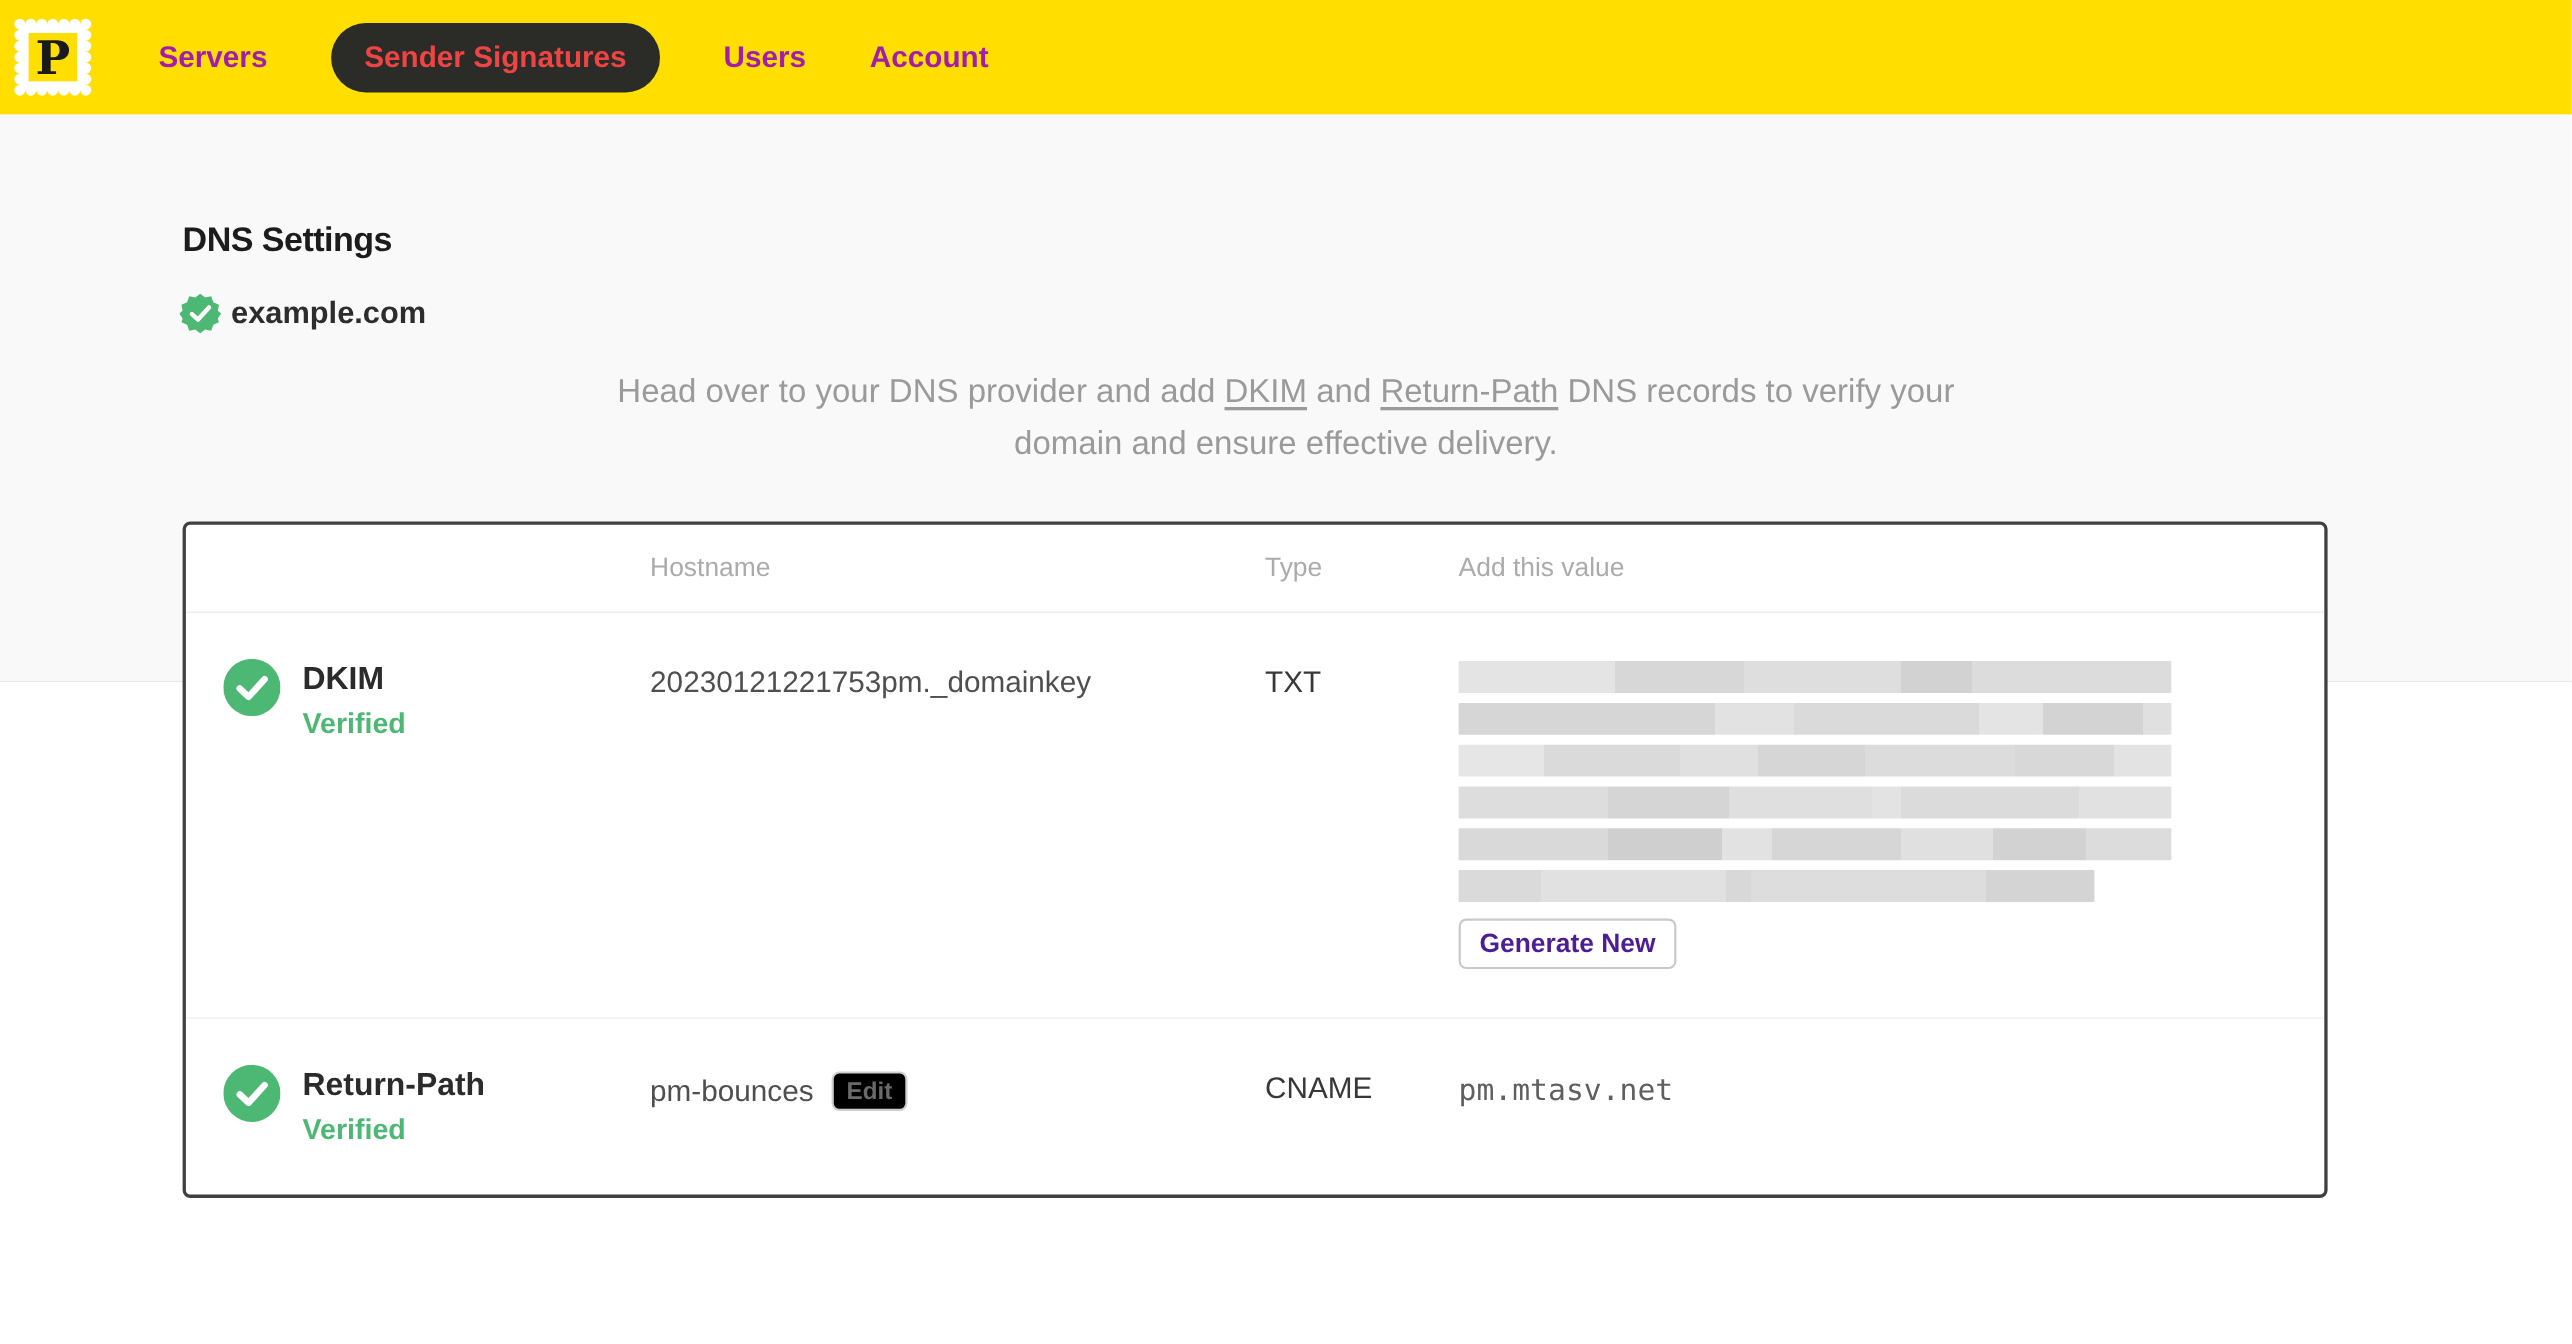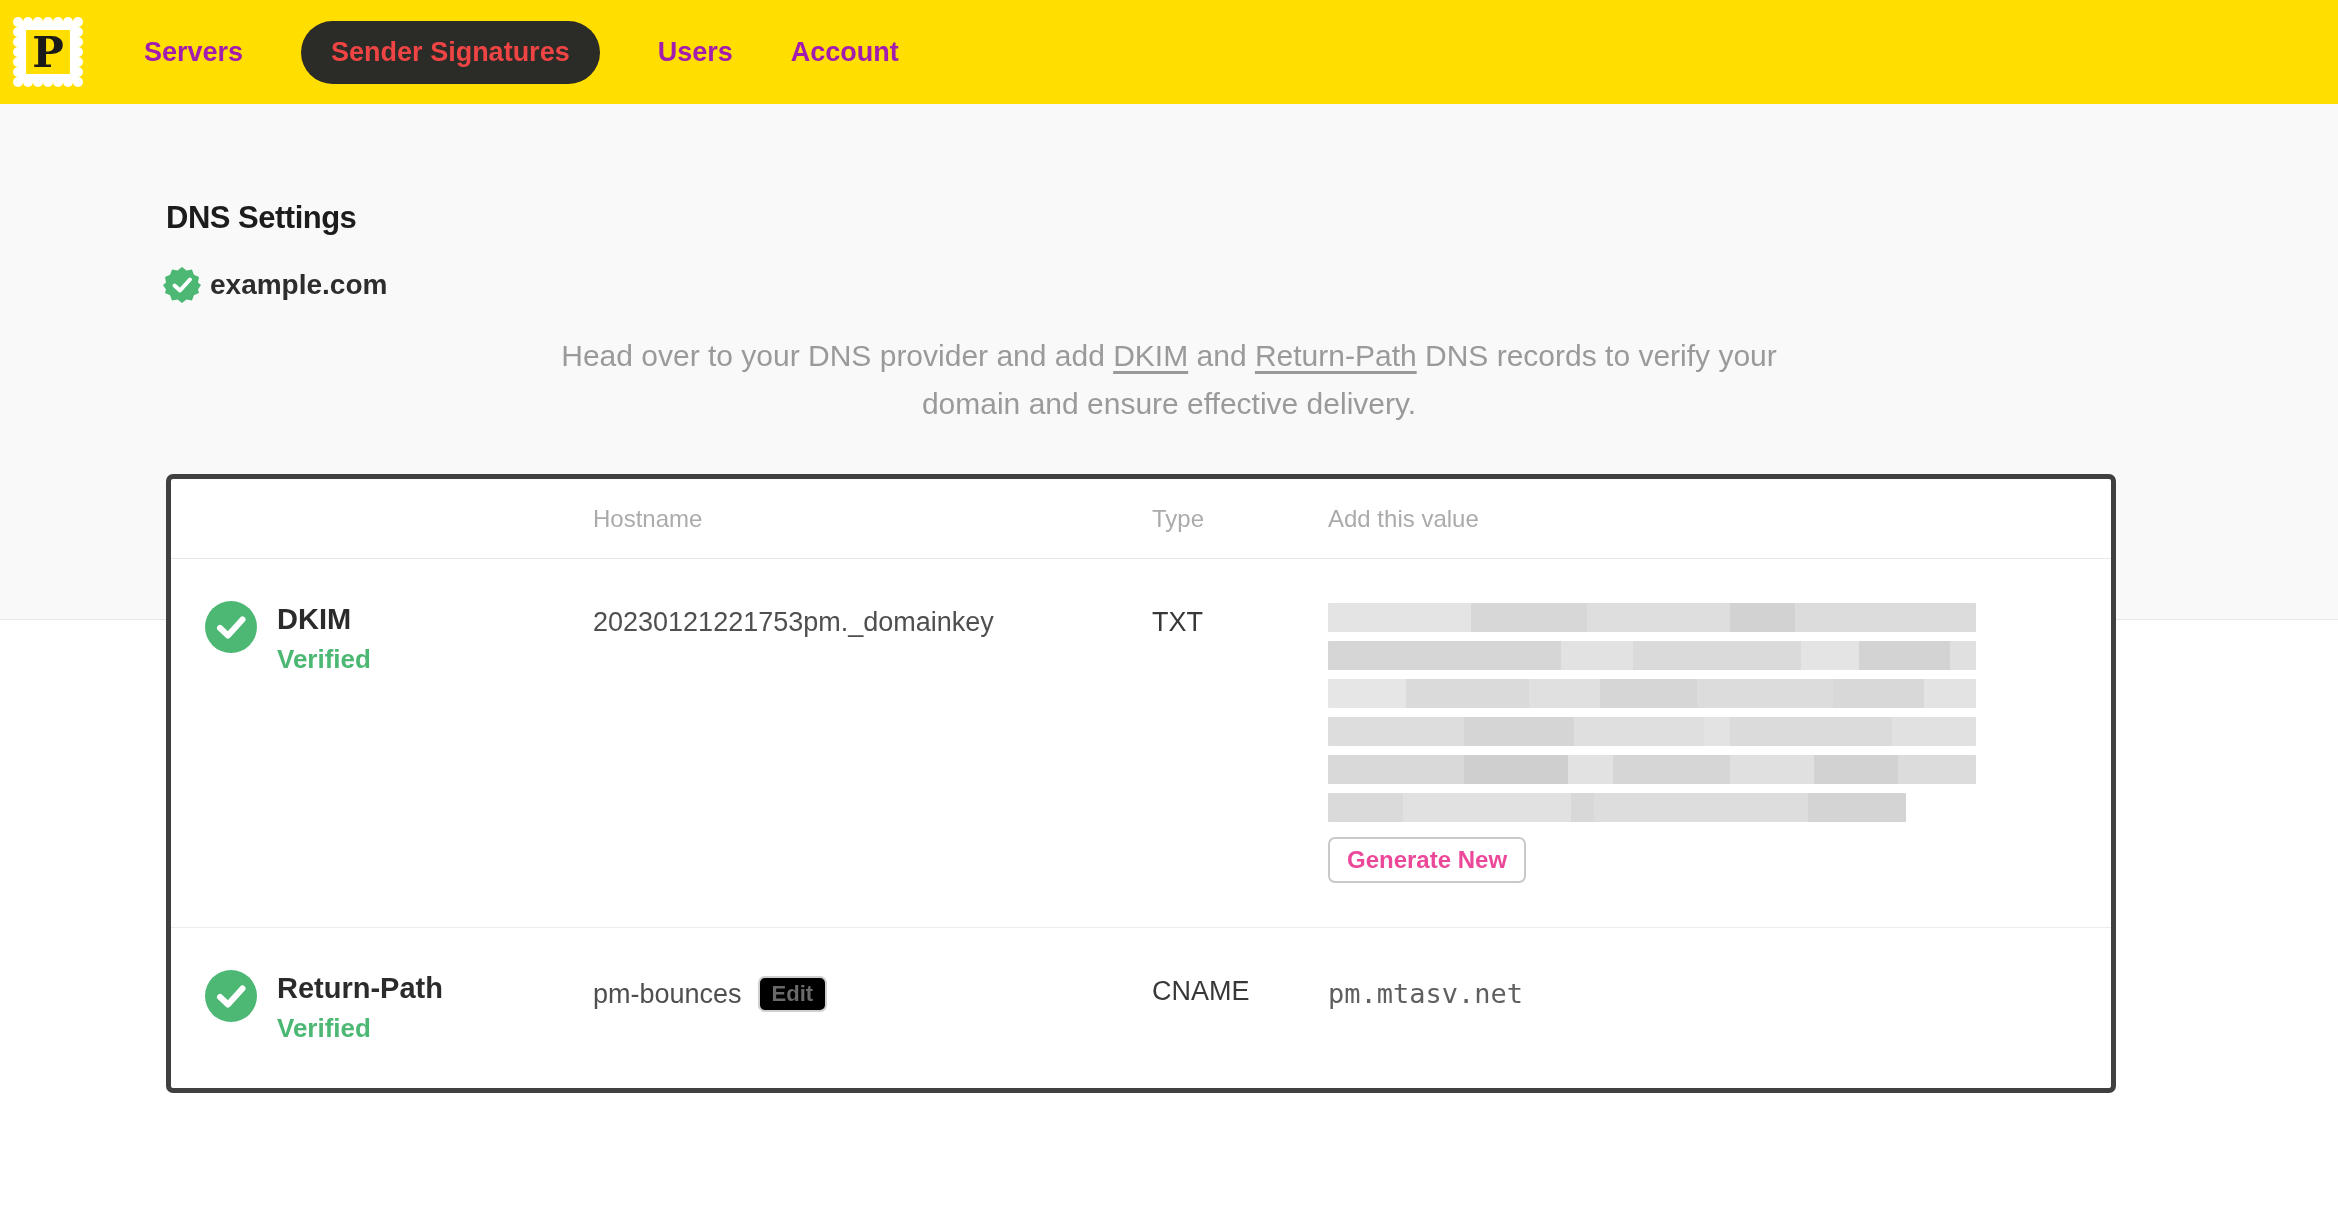--- a/index.html
+++ b/index.html
@@ -66,21 +66,21 @@
   .domain-name { font-size:28px; font-weight:bold; color:#2d2d2d; margin-left:9px; }
   .description {
     width:1320px; margin:28px auto 0 auto; text-align:center;
     font-size:30px; color:#9a9a9a; line-height:48px;
   }
   .description a { color:#9a9a9a; text-decoration:underline; text-underline-offset:5px; cursor:pointer; }
 
   
   .card {
     width:1950px; margin:46px 0 0 166px;
-    background:#ffffff; border:5px solid #404040; border-radius:7px;
+    background:#ffffff; border:3px solid #404040; border-radius:7px;
     overflow:hidden;
   }
   .grid-row {
     display:grid;
     grid-template-columns:72px 316px 559px 176px 1fr;
     padding-left:34px; padding-right:40px;
   }
   .thead { height:80px; align-items:center; border-bottom:1px solid #e7e7e7; }
   .th { color:#ababab; font-size:24px; font-weight:normal; }
   .trow { padding-top:42px; padding-bottom:44px; align-items:start; }
@@ -107,21 +107,21 @@
   .blur-row:nth-child(1){ background:linear-gradient(90deg,#e4e4e4 0 22%,#d7d7d7 22% 40%,#dedede 40% 62%,#d2d2d2 62% 72%,#dcdcdc 72% 100%); }
   .blur-row:nth-child(2){ background:linear-gradient(90deg,#d6d6d6 0 36%,#e2e2e2 36% 47%,#dadada 47% 73%,#e4e4e4 73% 82%,#d3d3d3 82% 96%,#e0e0e0 96% 100%); }
   .blur-row:nth-child(3){ background:linear-gradient(90deg,#e6e6e6 0 12%,#dadada 12% 31%,#e0e0e0 31% 42%,#d6d6d6 42% 57%,#dcdcdc 57% 78%,#d8d8d8 78% 92%,#e3e3e3 92% 100%); }
   .blur-row:nth-child(4){ background:linear-gradient(90deg,#dddddd 0 21%,#d5d5d5 21% 38%,#dfdfdf 38% 58%,#e3e3e3 58% 62%,#dbdbdb 62% 87%,#e1e1e1 87% 100%); }
   .blur-row:nth-child(5){ background:linear-gradient(90deg,#d9d9d9 0 21%,#cfcfcf 21% 37%,#e2e2e2 37% 44%,#d6d6d6 44% 62%,#e0e0e0 62% 75%,#d2d2d2 75% 88%,#dcdcdc 88% 100%); }
   .blur-row:nth-child(6){ width:578px; background:linear-gradient(90deg,#dadada 0 13%,#e1e1e1 13% 42%,#d8d8d8 42% 46%,#dddddd 46% 83%,#d4d4d4 83% 100%); }
 
   .generate-btn {
     margin-top:6px; background:#ffffff; cursor:pointer;
     border:2px solid #c9c9c9; border-radius:7px;
-    color:#ec4899; font-size:24px; font-weight:bold;
+    color:#4c1d95; font-size:24px; font-weight:bold;
     font-family:"Liberation Sans", sans-serif;
     padding:9px 17px; line-height:1;
   }
 </style>
 </head>
 <body>
 
 <div class="bg-top"></div>
 
 <div class="nav">

